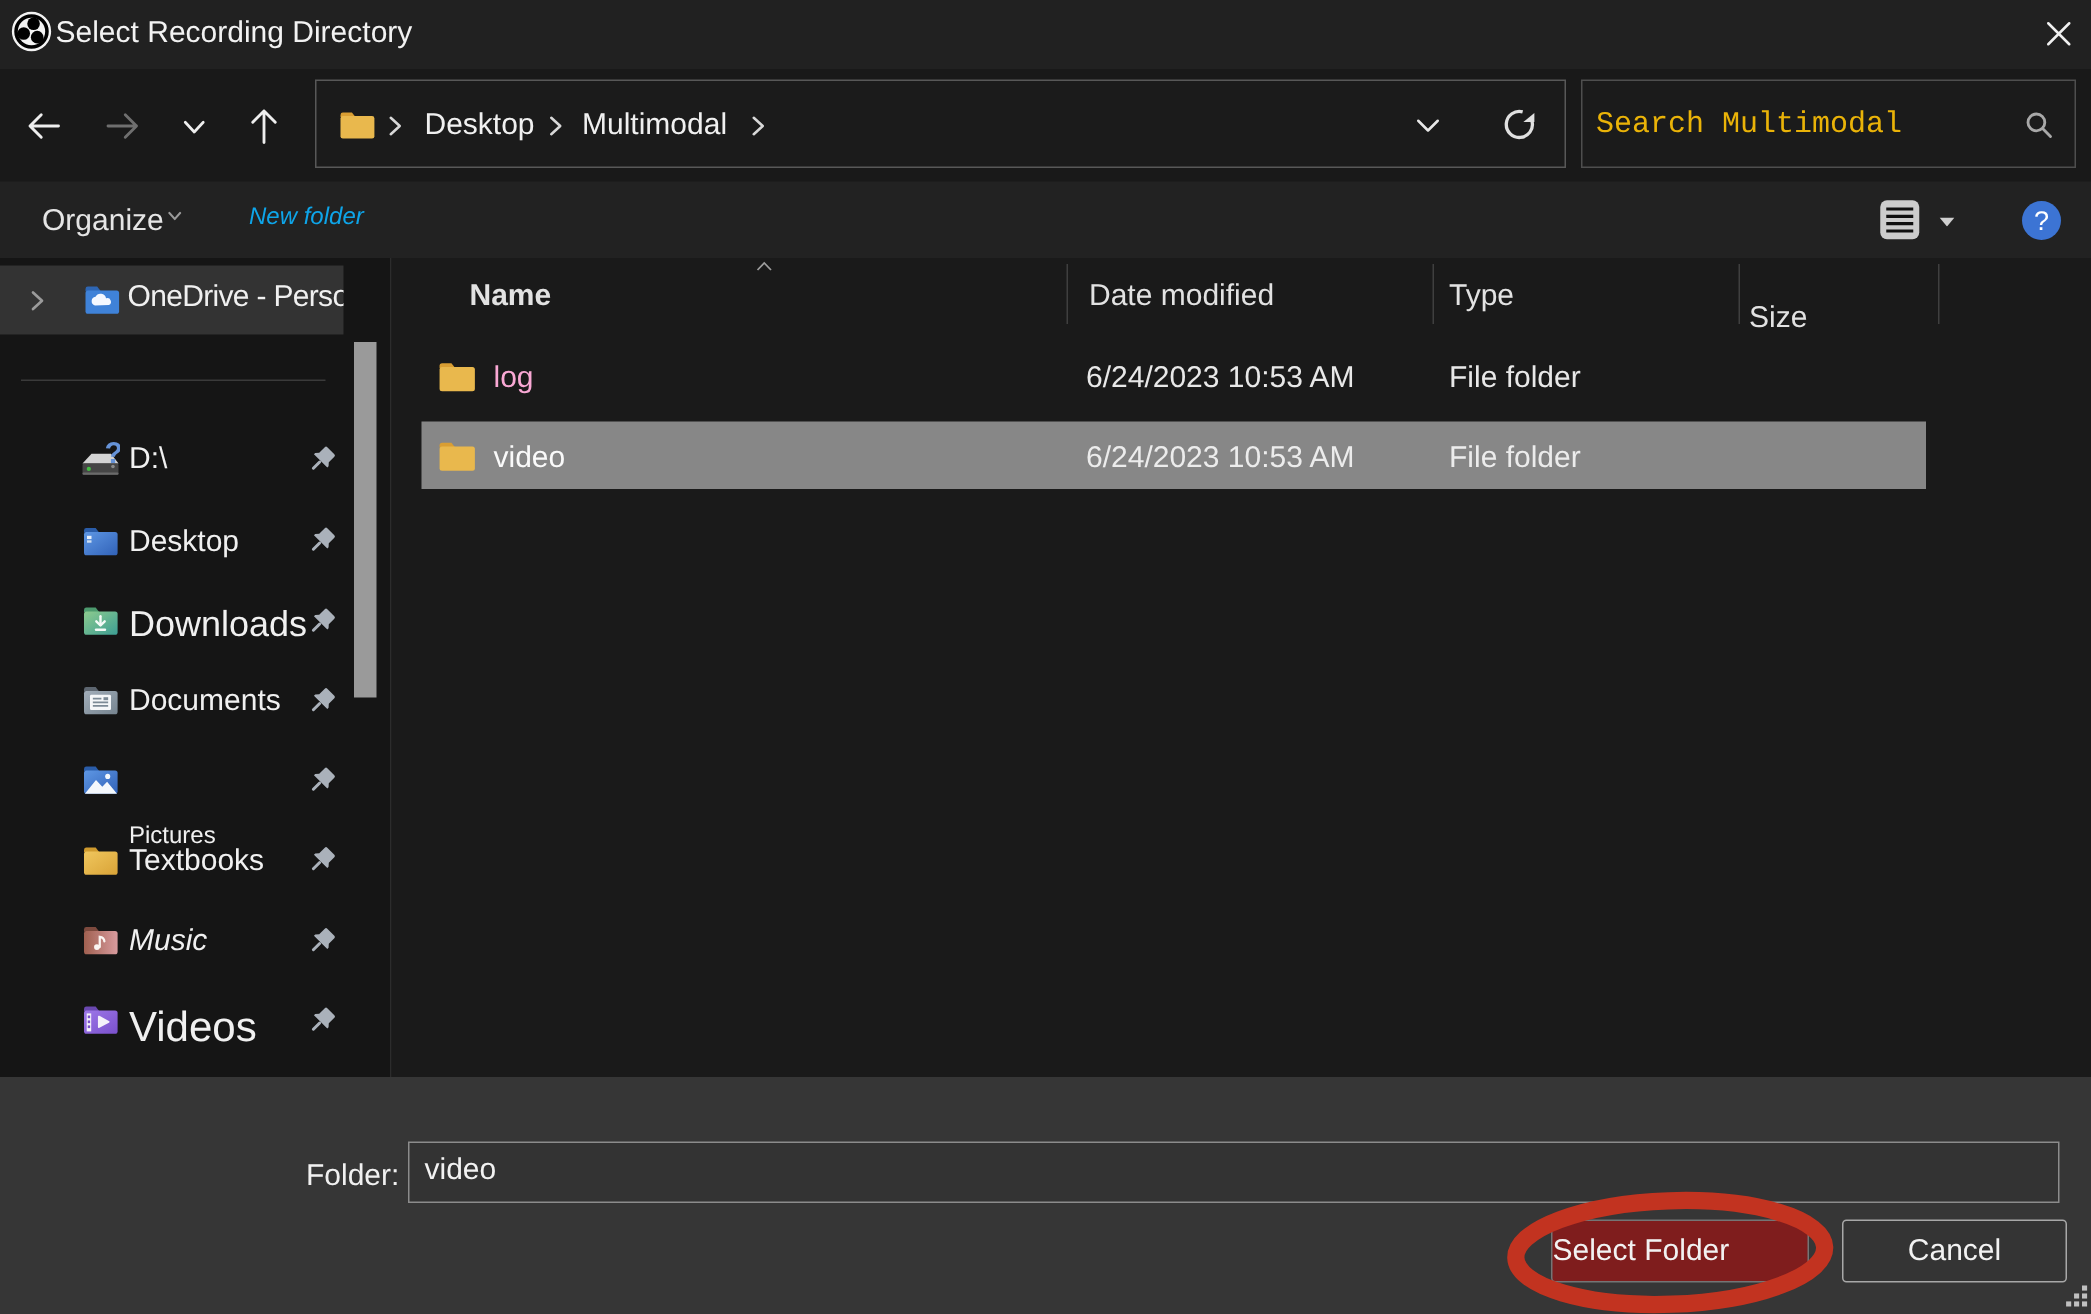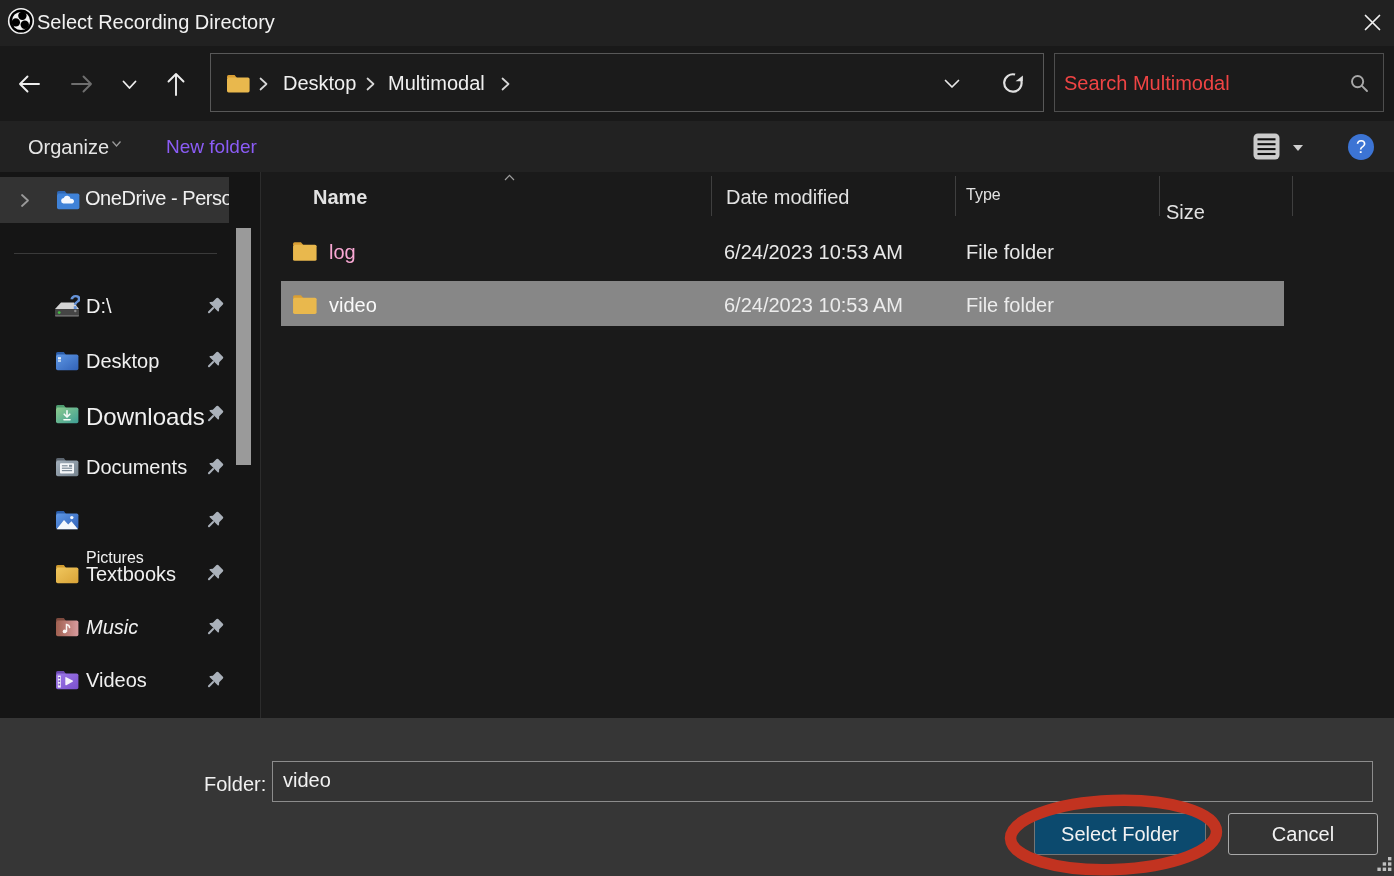--- a/index.html
+++ b/index.html
@@ -62,32 +62,32 @@
 
 <svg class="abs" style="left:944px;top:79px;" width="16" height="10" viewBox="0 0 16 10">
   <path d="M1.5 1.5 L8 8 L14.5 1.5" stroke="#e8e8e8" stroke-width="1.7" fill="none" stroke-linecap="round" stroke-linejoin="round"></path>
 </svg>
 <svg class="abs" style="left:1002px;top:72px;" width="22" height="22" viewBox="0 0 22 22">
   <path d="M19.35 8.9 A8.7 8.7 0 1 1 13.1 2.55" stroke="#e0e0e0" stroke-width="2.2" fill="none"></path>
   <path d="M13.6 9.3 L20.9 9.3 L20.9 3.4 Z" fill="#e0e0e0"></path>
 </svg>
 
 <div class="abs" style="left:1054px;top:53px;width:330px;height:59px;background:#1b1b1b;border:1px solid #4e4e4e;"></div>
-<div class="abs" style="left:1064px;top:72px;font-size:20px;color:#ef4444;">Search Multimodal</div>
+<div class="abs" style="left:1064px;top:72px;font-size:20px;color:#eab308;font-family:Liberation Mono, monospace;">Search Multimodal</div>
 <svg class="abs" style="left:1349px;top:73px;" width="21" height="21" viewBox="0 0 21 21">
   <circle cx="8.6" cy="8.6" r="5.6" stroke="#a8a8a8" stroke-width="1.9" fill="none"></circle>
   <path d="M12.9 12.9 L18 18" stroke="#a8a8a8" stroke-width="1.9" stroke-linecap="round"></path>
 </svg>
 
 <div class="abs" style="left:0;top:121px;width:1394px;height:51px;background:#222222;"></div>
 <div class="abs" style="left:28px;top:136px;font-size:20px;color:#e5e5e5;">Organize</div>
 <svg class="abs" style="left:112px;top:141px;" width="9" height="6" viewBox="0 0 9 6">
     <path d="M0.5 0.5 L4.5 5 L8.5 0.5" stroke="#9a9a9a" stroke-width="1.3" fill="none"></path>
   </svg>
-<div class="abs" style="left:166px;top:136px;font-size:19px;color:#8b5cf6;">New folder</div>
+<div class="abs" style="left:166px;top:136px;font-size:16px;color:#0ea5e9;font-style:italic;">New folder</div>
 
 <svg class="abs" style="left:1253px;top:133px;" width="27" height="27" viewBox="0 0 27 27">
   <rect x="0.5" y="0.5" width="26" height="26" rx="4.5" fill="#cccccc"></rect>
   <g stroke="#101010" stroke-width="2.1">
     <path d="M4.5 6.3 H22.5"></path>
       <path d="M4.5 11.2 H22.5"></path>
       <path d="M4.5 16.1 H22.5"></path>
       <path d="M4.5 21 H22.5"></path>
   </g>
 </svg>
@@ -257,31 +257,31 @@
   <path d="M1 2.6 Q1 1 2.6 1 L8.8 1 L11.2 4.2 L1 4.2 Z" fill="#6a48b0"></path>
   <rect x="1" y="3.6" width="22.4" height="15.6" rx="1.7" fill="url(#gPurple)"></rect>
   <rect x="2.8" y="5.6" width="3" height="12" fill="#f4f1fa"></rect>
   <g fill="#7a50cc">
     <rect x="3.5" y="7" width="1.6" height="1.8"></rect>
       <rect x="3.5" y="10.3" width="1.6" height="1.8"></rect>
       <rect x="3.5" y="13.6" width="1.6" height="1.8"></rect>
   </g>
   <path d="M10.3 7.8 q0-1 1-0.6 l6.3 3.4 q1 0.6 0 1.2 l-6.3 3.4 q-1 0.5-1-0.6 z" fill="#f4f1fa"></path>
 </svg>
-<div class="abs" style="left:86px;top:669px;font-size:20px;color:#f0f0f0;">Videos</div>
+<div class="abs" style="left:86px;top:669px;font-size:28px;color:#f0f0f0;">Videos</div>
 <svg class="abs" style="left:205px;top:671px;" width="19" height="19" viewBox="0 0 16 16">
     <g transform="rotate(45 8 8)" fill="#aab1ba">
       <path d="M5.2 0.8 h5.6 a1 1 0 0 1 1 1 v4.4 l1.5 1.7 v1 H2.7 v-1 l1.5-1.7 v-4.4 a1 1 0 0 1 1-1 z"></path>
       <rect x="7.2" y="8.9" width="1.7" height="6.6" rx="0.8"></rect>
     </g>
   </svg>
 
 <div class="abs" style="left:313px;top:186px;font-size:20px;color:#e2e2e2;font-weight:bold;">Name</div>
 <div class="abs" style="left:726px;top:186px;font-size:20px;color:#e2e2e2;">Date modified</div>
-<div class="abs" style="left:966px;top:186px;font-size:16px;color:#e2e2e2;">Type</div>
+<div class="abs" style="left:966px;top:186px;font-size:20px;color:#e2e2e2;">Type</div>
 <div class="abs" style="left:1166px;top:186px;font-size:20px;color:#e2e2e2;margin-top:15px;">Size</div>
 <svg class="abs" style="left:504px;top:174px;" width="11" height="7" viewBox="0 0 11 7">
     <path d="M1 6 L5.5 1.3 L10 6" stroke="#9d9d9d" stroke-width="1.2" fill="none"></path>
   </svg>
 <div class="abs" style="left:711px;top:176px;width:1px;height:40px;background:#3f3f3f;"></div>
 <div class="abs" style="left:955px;top:176px;width:1px;height:40px;background:#3f3f3f;"></div>
 <div class="abs" style="left:1159px;top:176px;width:1px;height:40px;background:#3f3f3f;"></div>
 <div class="abs" style="left:1292px;top:176px;width:1px;height:40px;background:#3f3f3f;"></div>
 
 <svg class="abs" style="left:292px;top:241px;" width="25" height="21" viewBox="0 0 24 20">
@@ -298,21 +298,21 @@
   <rect x="1" y="3.4" width="22.6" height="15.6" rx="1.6" fill="#e9b84d"></rect>
 </svg>
 <div class="abs" style="left:329px;top:294px;font-size:20px;color:#fafafa;">video</div>
 <div class="abs" style="left:724px;top:294px;font-size:20px;color:#ececec;">6/24/2023 10:53 AM</div>
 <div class="abs" style="left:966px;top:294px;font-size:20px;color:#ececec;">File folder</div>
 
 <div class="abs" style="left:0;top:718px;width:1394px;height:158px;background:#363636;"></div>
 <div class="abs" style="left:204px;top:773px;font-size:20px;color:#f0f0f0;">Folder:</div>
 <div class="abs" style="left:272px;top:761px;width:1101px;height:41px;background:#333333;border:1px solid #8c8c8c;"></div>
 <div class="abs" style="left:283px;top:769px;font-size:20px;color:#f2f2f2;">video</div>
-<div class="abs" style="left:1034px;top:813px;width:172px;height:42px;background:#0c4a6e;border:1px solid #757575;border-radius:3px;font-size:20px;color:#f2f2f2;text-align:center;line-height:40px;">Select Folder</div>
+<div class="abs" style="left:1034px;top:813px;width:172px;height:42px;background:#7f1d1d;border:1px solid #757575;border-radius:3px;font-size:20px;color:#f2f2f2;line-height:40px;">Select Folder</div>
 <div class="abs" style="left:1228px;top:813px;width:150px;height:42px;background:#343434;border:1px solid #a8a8a8;border-radius:3px;font-size:20px;color:#f2f2f2;text-align:center;line-height:40px;">Cancel</div>
 
 <svg class="abs" style="left:998px;top:790px;" width="240" height="92" viewBox="0 0 240 92">
   <ellipse cx="115.5" cy="45" rx="103" ry="34.5" fill="none" stroke="#c23320" stroke-width="11.5" transform="rotate(-2 115.5 45)"></ellipse>
 </svg>
 
 <svg class="abs" style="left:1376px;top:856px;" width="17" height="17" viewBox="0 0 17 17">
   <g fill="#c0c0c0">
     <rect x="12" y="1" width="3.4" height="3.4"></rect>
     <rect x="6.7" y="6.3" width="3.4" height="3.4"></rect>

